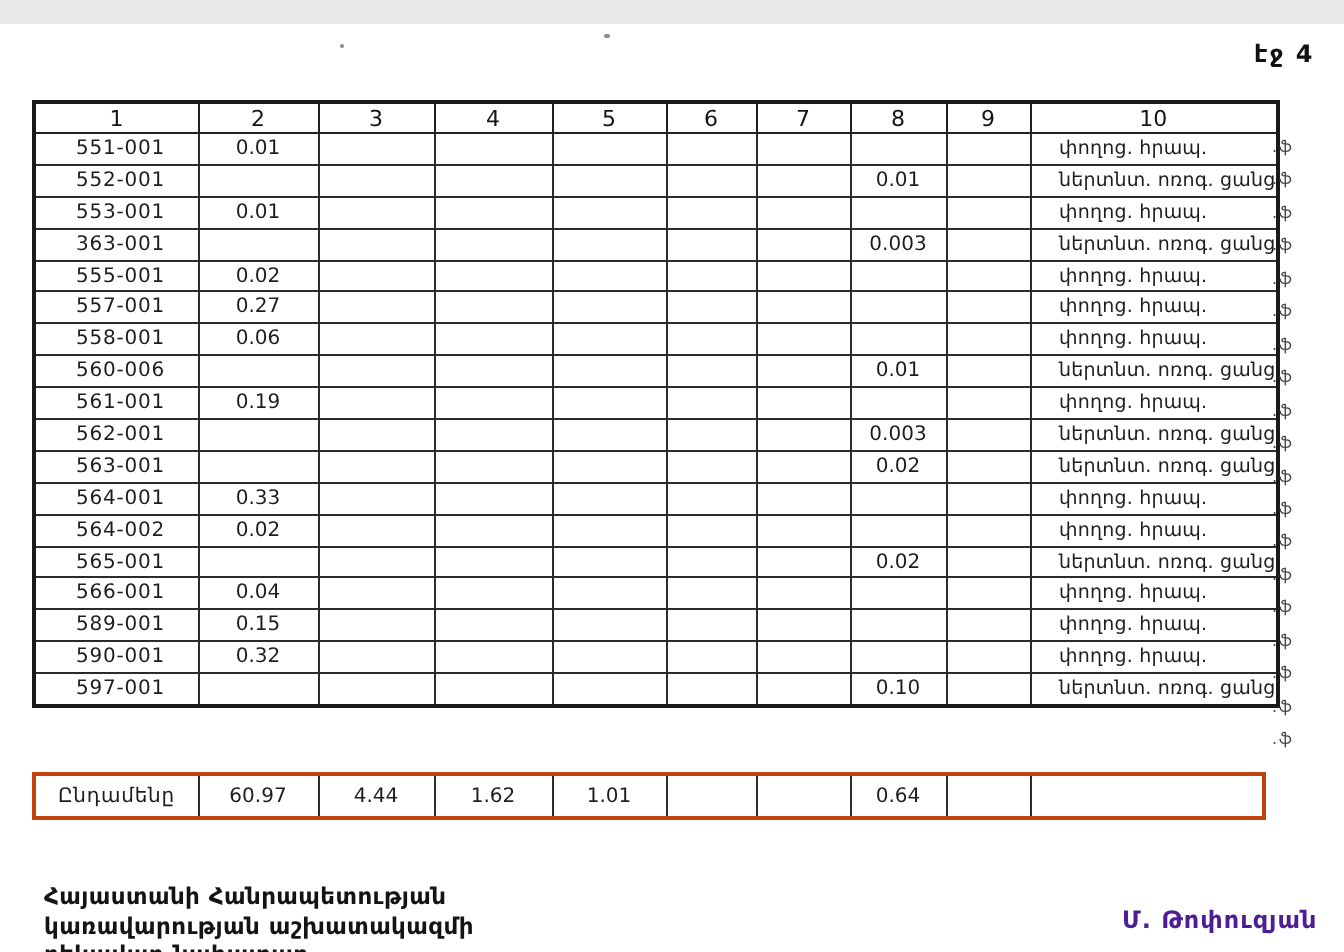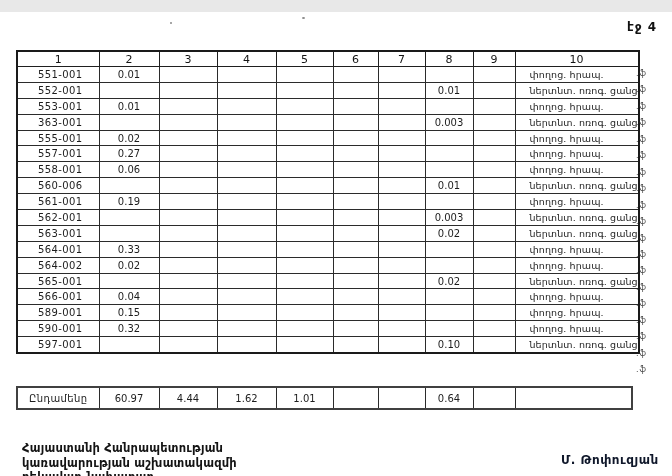--- a/index.html
+++ b/index.html
@@ -10,21 +10,21 @@
   }
   .page-label {
     position:absolute; top:8px; left:627px; font-size:12px; font-weight:bold;
     letter-spacing:1px; color:#111;
   }
   table.grid {
     position:absolute; left:16px; border-collapse:collapse; table-layout:fixed;
     background:#fff;
   }
   table.main-grid { top:38px; border:2px solid #1a1a1a; }
-  table.total-grid { top:374px; border:2px solid #404040; }
+  table.total-grid { top:374px; border:2px solid #c2410c; }
   .grid th {
     height:14px; font-size:11px; font-weight:normal; text-align:center;
     border:1.5px solid #1f1f1f; padding:0; color:#141414;
   }
   .grid td {
     height:14.9px; border:1px solid #2b2b2b; padding:0; font-size:10px;
     color:#1d1d1d; white-space:nowrap; overflow:visible;
   }
   .grid td.c1 { text-align:center; padding-left:4px; letter-spacing:0.4px; }
   .grid td.c2, .grid td.c3, .grid td.c4, .grid td.c5,
@@ -35,21 +35,21 @@
   .edge-mark {
     position:absolute; left:636px; width:34px; font-size:8px; color:#4a4a4a;
     letter-spacing:1px; white-space:nowrap;
   }
   .footer-block {
     position:absolute; left:22px; top:429px; font-size:11.5px; font-weight:bold;
     line-height:14.6px; color:#141414; letter-spacing:0.2px;
   }
   .signature {
     position:absolute; left:561px; top:441px; font-size:12px; font-weight:bold;
-    color:#0f172a; letter-spacing:0.5px;
+    color:#4c1d95; letter-spacing:0.5px;
   }
   .speck { position:absolute; background:#8a8a8a; border-radius:50%; }
 </style>
 </head>
 <body>
 
 <div class="page">
 
   <div class="page-label">էջ 4</div>
 

